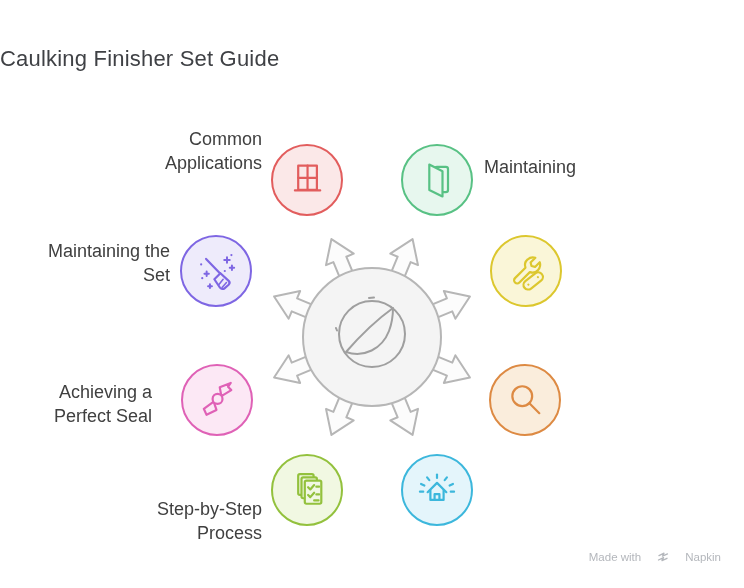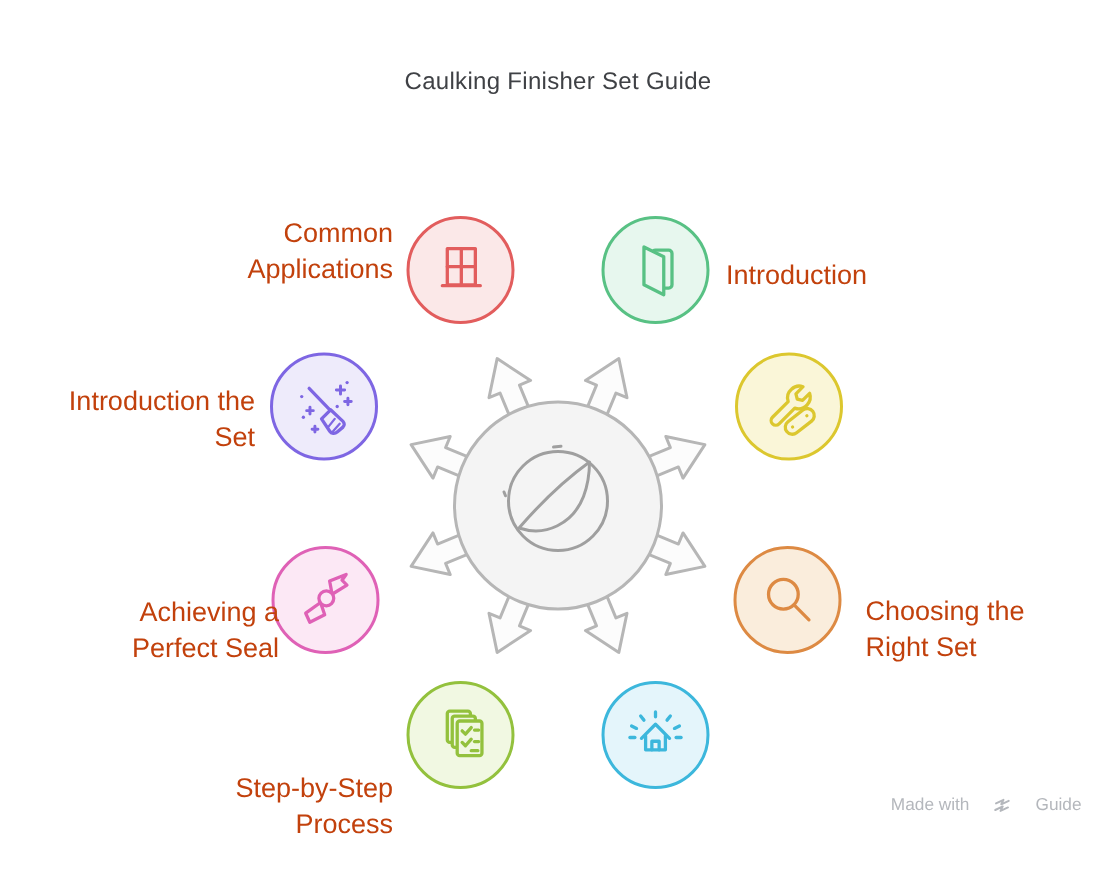--- a/index.html
+++ b/index.html
@@ -1,38 +1,37 @@
 <!DOCTYPE html>
 <html><head>
 <meta charset="utf-8">
 <style>
   html,body{margin:0;padding:0;background:#ffffff;}
   .canvas{
     position:relative;width:744px;height:588px;background:#ffffff;
     font-family:"Liberation Sans", sans-serif;overflow:hidden;
   }
   .title{
-    position:absolute;top:46px;left:0;width:100%;text-align:center;
-    font-size:16px;color:#3f4145;letter-spacing:0.2px;
+    position:absolute;top:46px;left:0;width:100%;
+    font-size:22px;color:#3f4145;letter-spacing:0.2px;
   }
   .node{
     position:absolute;width:72px;height:72px;border-radius:50%;
     border:2px solid var(--accent);background:var(--bg);box-sizing:border-box;
     display:flex;align-items:center;justify-content:center;color:var(--accent);
   }
   .node svg{display:block;}
   .label{
-    position:absolute;font-size:18px;line-height:24px;color:#c2410c;
+    position:absolute;font-size:18px;line-height:24px;color:#404040;
     white-space:pre-line;
-    margin-top:16px;
   }
   .label.r{text-align:right;}
   .hub{position:absolute;left:232px;top:197px;}
   .watermark{
-    position:absolute;right:23px;top:531px;display:flex;align-items:center;gap:16px;
+    position:absolute;right:23px;top:551px;display:flex;align-items:center;gap:16px;
     font-size:11.5px;color:#b4b7bc;cursor:pointer;text-align:center;
   }
   .watermark svg{display:block;}
 </style>
 </head>
 <body>
 
 <div class="canvas">
 
   <div class="title">Caulking Finisher Set Guide</div>
@@ -71,41 +70,41 @@
 Applications</div>
 
   <div class="node" style="left:401px;top:144px;--accent:#58c184;--bg:#e7f7ee">
     <span>
       <svg width="44" height="44" viewBox="0 0 40 40" fill="none" stroke="currentColor" stroke-width="2" stroke-linecap="round" stroke-linejoin="round">
         <rect x="18" y="8" width="12" height="23" rx="2"></rect>
         <path d="M13,6 L25,12 V35 L13,29 Z" fill="#e7f7ee"></path>
       </svg>
     </span>
   </div>
-  <div class="label" style="left:484px;top:155px">Introduction</div>
+  <div class="label" style="left:484px;top:155px">Maintaining</div>
 
   <div class="node" style="left:180px;top:235px;--accent:#7e66e3;--bg:#eeebfb">
     <span>
       <svg width="44" height="44" viewBox="0 0 40 40" fill="none" stroke="currentColor" stroke-width="2" stroke-linecap="round" stroke-linejoin="round">
         <line x1="11" y1="9" x2="24" y2="22.5"></line>
         <path d="M24,22 L31.5,29 C32.5,30 32.5,31.5 31.5,32.5 L28,35.5 C26.5,36.8 24.5,36.5 23.5,35 L18.5,27.5 Z" fill="#eeebfb"></path>
         <path d="M26.5,27.5 l-4,5" stroke-width="1.4"></path>
         <path d="M29.5,30.5 l-4,4.5" stroke-width="1.4"></path>
         <path d="M30,7.5 v5 M27.5,10 h5" stroke-width="1.8"></path>
         <path d="M34.5,15 v4 M32.5,17 h4" stroke-width="1.8"></path>
         <path d="M11.5,20.5 v4 M9.5,22.5 h4" stroke-width="1.8"></path>
         <path d="M14.5,32 v3.5 M12.8,33.8 h3.5" stroke-width="1.8"></path>
         <circle cx="7.5" cy="26.5" r="1" fill="currentColor" stroke="none"></circle>
         <circle cx="28" cy="20" r="1" fill="currentColor" stroke="none"></circle>
         <circle cx="34" cy="5.5" r="1" fill="currentColor" stroke="none"></circle>
         <circle cx="6.5" cy="14" r="1" fill="currentColor" stroke="none"></circle>
       </svg>
     </span>
   </div>
-  <div class="label r" style="right:574px;top:239px">Introduction the
+  <div class="label r" style="right:574px;top:239px">Maintaining the
 Set</div>
 
   <div class="node" style="left:490px;top:235px;--accent:#dcc72e;--bg:#faf6d8">
     <span>
       <svg width="44" height="44" viewBox="0 0 40 40" fill="none" stroke="currentColor" stroke-width="2" stroke-linecap="round" stroke-linejoin="round">
         <path d="M14,30.5 a2.8,2.8 0 0 1 -4,-4 L19.5,17 a7,7 0 0 1 2,-7.5 a7,7 0 0 1 7,-1.5 l-4.3,4.3 l0.8,3.2 l3.2,0.8 l4.3,-4.3 a7,7 0 0 1 -1.5,7 a7,7 0 0 1 -7.5,2 z"></path>
         <g transform="rotate(-38 26.5 29)">
           <rect x="16.5" y="24.8" width="20" height="8.5" rx="4.25" fill="#faf6d8"></rect>
           <circle cx="21" cy="29" r="1" fill="currentColor" stroke="none"></circle>
           <circle cx="32" cy="29" r="1" fill="currentColor" stroke="none"></circle>
@@ -116,33 +115,31 @@
 
   <div class="node" style="left:181px;top:364px;--accent:#df61b6;--bg:#fce8f5">
     <span>
       <svg width="44" height="44" viewBox="0 0 40 40" fill="none" stroke="currentColor" stroke-width="2" stroke-linecap="round" stroke-linejoin="round">
         <path d="M17,21.5 L8,28 L10.5,33.5 L19.5,29 Z" fill="#fce8f5"></path>
         <path d="M24,16.5 L33,11 L30,8 L32.5,4.5 L22.5,8.5 Z" fill="#fce8f5"></path>
         <circle cx="20.5" cy="19" r="4.5" fill="#fce8f5"></circle>
       </svg>
     </span>
   </div>
-  <div class="label r" style="right:558px;top:380px">Achieving a
+  <div class="label r" style="right:592px;top:380px">Achieving a
 Perfect Seal</div>
 
   <div class="node" style="left:489px;top:364px;--accent:#dd8a43;--bg:#faeddc">
     <span>
       <svg width="44" height="44" viewBox="0 0 40 40" fill="none" stroke="currentColor" stroke-width="2" stroke-linecap="round" stroke-linejoin="round">
         <circle cx="17.5" cy="16.5" r="9"></circle>
         <line x1="24" y1="23" x2="33" y2="32"></line>
       </svg>
     </span>
   </div>
-  <div class="label" style="left:577px;top:379px">Choosing the
-Right Set</div>
 
   <div class="node" style="left:271px;top:454px;--accent:#93c13d;--bg:#f1f8e2">
     <span>
       <svg width="44" height="44" viewBox="0 0 40 40" fill="none" stroke="currentColor" stroke-width="2" stroke-linecap="round" stroke-linejoin="round">
         <rect x="12" y="5.5" width="14" height="19" rx="1.5" fill="#f1f8e2"></rect>
         <rect x="15" y="8.5" width="14" height="19" rx="1.5" fill="#f1f8e2"></rect>
         <rect x="18" y="11.5" width="15" height="21" rx="1.5" fill="#f1f8e2"></rect>
         <path d="M21,17.5 l2,2 3.5,-4"></path>
         <line x1="28.5" y1="17" x2="31" y2="17"></line>
         <path d="M21,24.5 l2,2 3.5,-4"></path>
@@ -170,16 +167,16 @@
       </svg>
     </span>
   </div>
 
   <div class="watermark">
     <span>Made with</span>
     <svg width="12" height="12" viewBox="0 0 12 12" fill="none" stroke="#b4b7bc" stroke-width="1.3" stroke-linecap="round" stroke-linejoin="round">
       <path d="M2,4.6 L7,2.2 L5.5,5.2 L10.5,2.9"></path>
       <path d="M1.5,9 L6.5,6.6 L5,9.6 L10,7.3"></path>
     </svg>
-    <span>Guide</span>
+    <span>Napkin</span>
   </div>
 
 </div>
 
 </body></html>

